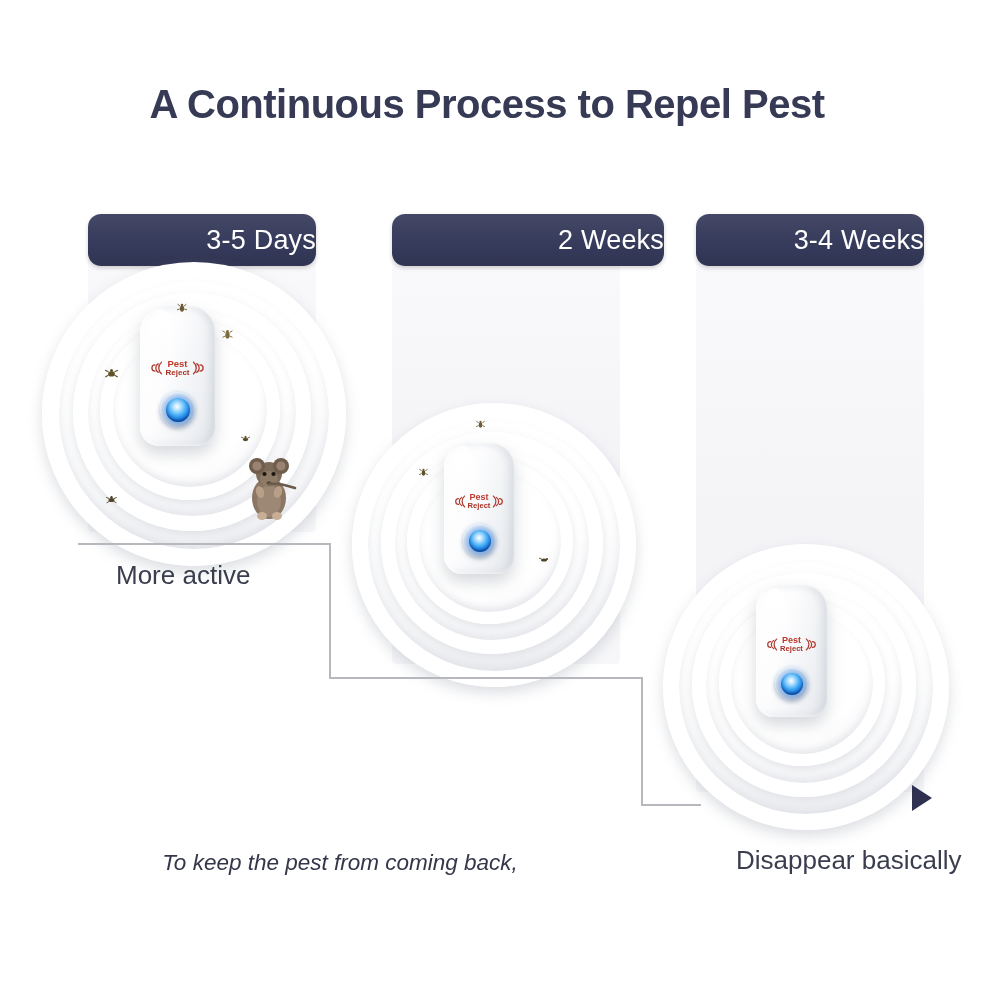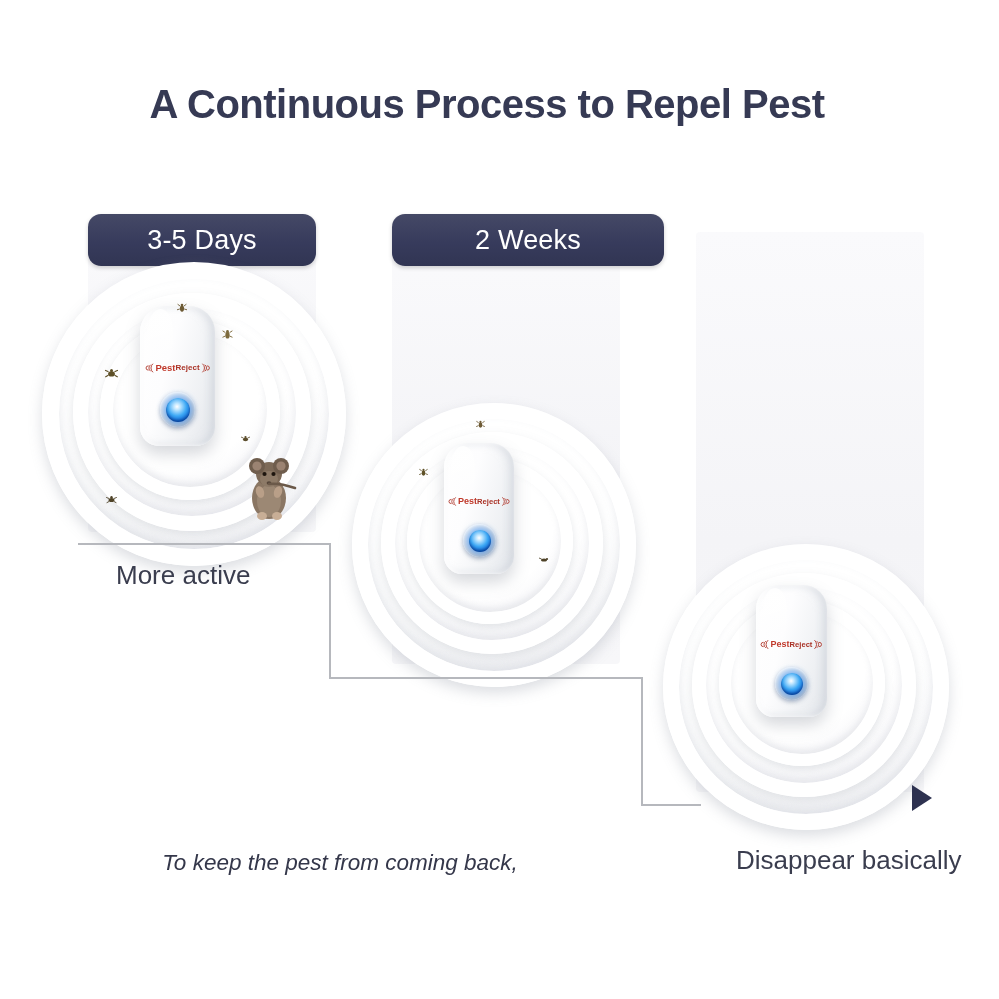--- a/index.html
+++ b/index.html
@@ -33,21 +33,21 @@
 
   
   .badge{
     position:absolute;
     height:52px;
     background:linear-gradient(180deg,#454966 0%,#373b5c 55%,#313553 100%);
     border-radius:13px;
     color:#ffffff;
     font-size:27px;
     line-height:52px;
-    text-align:center;
+    text-align:right;
     letter-spacing:0.2px;
     box-shadow:0 2px 4px rgba(0,0,0,.18);
     white-space:nowrap;
   }
 
   
   .devgroup{position:absolute;}
 
   .ring{
     position:absolute;border-radius:50%;
@@ -89,21 +89,21 @@
   .unit::after{
     content:"";position:absolute;left:10%;top:2%;width:34%;height:40%;
     border-radius:50%/40%;
     background:linear-gradient(160deg,rgba(255,255,255,.95),rgba(255,255,255,0));
     pointer-events:none;
   }
 
   
   .logo{position:absolute;display:flex;align-items:center;justify-content:center;}
   .logo .wordmark{
-    display:flex;flex-direction:row;align-items:center;
+    display:flex;flex-direction:column;align-items:center;
     line-height:1.0;color:#c0392b;font-weight:bold;
     font-family:"Liberation Sans", sans-serif;
   }
   .logo .w1{color:#c0392b;}
   .logo .w2{color:#a93226;}
   .logo svg{display:block;}
 
   
   .led{
     position:absolute;border-radius:50%;
@@ -313,20 +313,21 @@
           <ellipse cx="6" cy="5" rx="3" ry="1.6"></ellipse>
           <circle cx="9" cy="4" r="1.1"></circle>
       <path d="M3.6 4 L1 3" stroke="#4e4227" stroke-width=".85" fill="none"></path>
         </g>
     </svg>
   </div>
 
   <div class="conn h" style="left:329px;top:677px;width:313px;"></div>
   <div class="conn v" style="left:641px;top:677px;height:128px;"></div>
 
+  <div class="badge" style="left:696px;top:214px;width:228px;">3-4 Weeks</div>
 
   <div class="devgroup" style="left:663px;top:544px;">
     <div class="ring r-outer" style="left:0px;top:0px;width:254px;height:254px;border-width:16px;"></div>
     <div class="ring r-mid" style="left:29px;top:29px;width:196px;height:196px;border-width:14px;"></div>
     <div class="ring r-inner" style="left:56px;top:56px;width:142px;height:142px;border-width:12px;"></div>
 
     <div class="unit" style="left:93px;top:41px;width:71px;height:132px;border-radius:24px 24px 18px 18px;">
       <div class="logo" style="left:3px;top:47px;width:65px;height:25px;">
         <svg width="14" height="19" viewBox="0 0 15 20">
           <g fill="none" stroke="#b03a2e" stroke-width="1.3" stroke-linecap="round">

